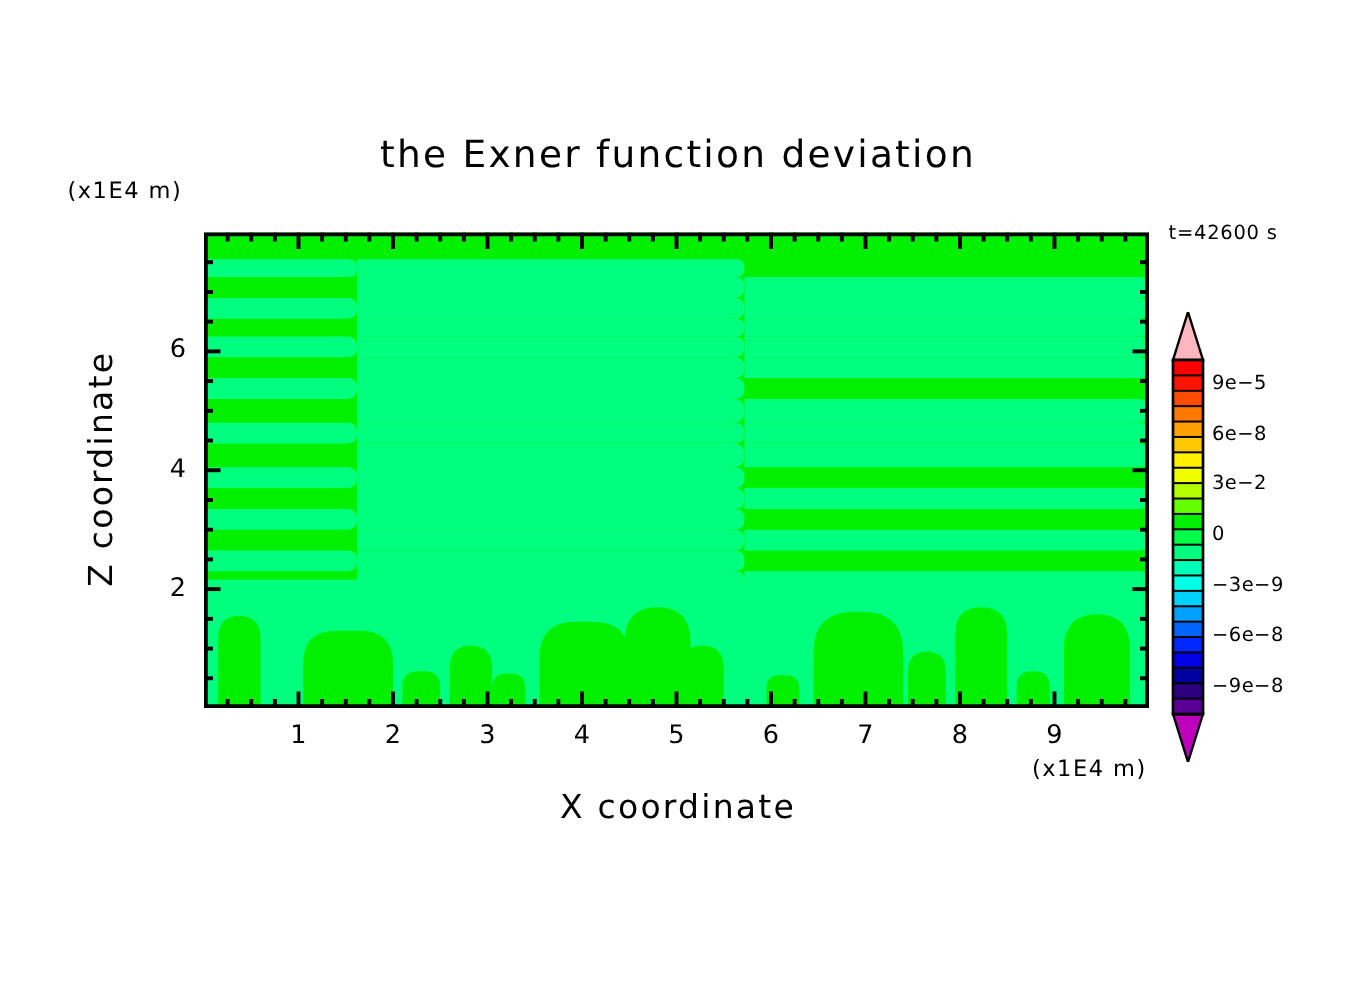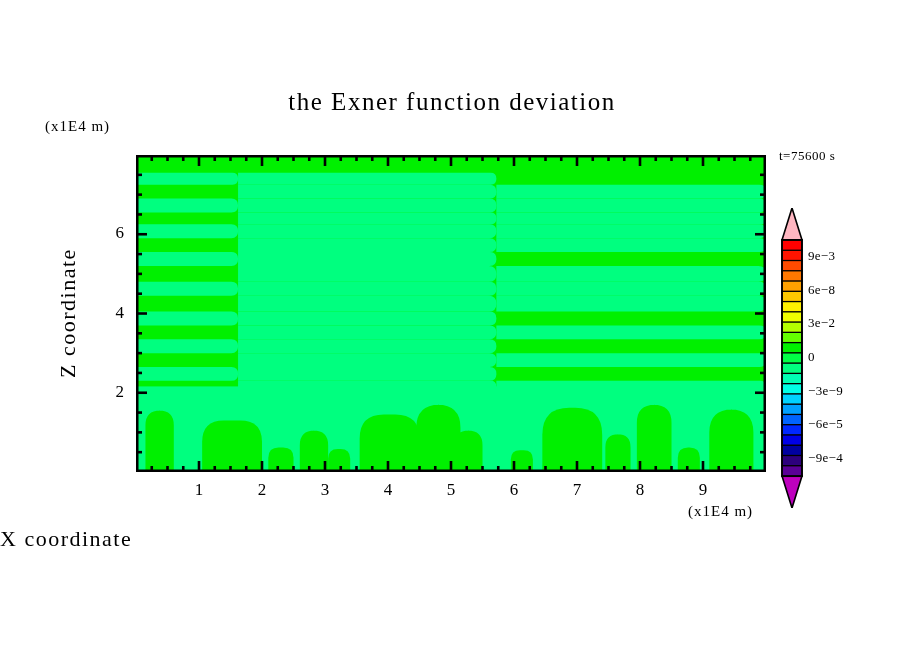--- a/index.html
+++ b/index.html
@@ -1,42 +1,42 @@
 <!DOCTYPE html>
 <html><head>
 <meta charset="utf-8">
 <style>
   html,body{margin:0;padding:0;background:#ffffff;}
   body{width:904px;height:654px;position:relative;overflow:hidden;
        font-family:"DejaVu Sans","Liberation Sans",sans-serif;color:#000;}
-  #root{position:absolute;left:0;top:0;width:880px;height:654px;font-family:Liberation Serif, serif;}
+  #root{position:absolute;left:0;top:0;width:880px;height:654px;}
   .txt{position:absolute;white-space:pre;color:#000;}
   #title{left:0;top:88px;width:904px;text-align:center;font-size:25px;letter-spacing:1.5px;}
   #unit-top{left:45px;top:118px;font-size:15px;letter-spacing:1px;}
   #unit-bottom{left:688px;top:503px;font-size:15px;letter-spacing:1px;}
   #time-label{left:779px;top:148px;font-size:13px;letter-spacing:0.5px;}
-  #xlabel{left:0;top:526px;width:904px;text-align:left;font-size:22px;letter-spacing:1.5px;}
+  #xlabel{left:0;top:526px;width:904px;text-align:center;font-size:22px;letter-spacing:1.5px;}
   #ylabel{left:-22px;top:300px;width:180px;text-align:center;font-size:22px;letter-spacing:1.5px;
           transform:rotate(-90deg);transform-origin:50% 50%;}
   .tick-x{position:absolute;font-size:17px;text-align:center;width:40px;}
   .tick-y{position:absolute;font-size:17px;text-align:right;width:40px;}
   .cb-tick{position:absolute;font-size:13px;white-space:pre;letter-spacing:0.3px;}
   svg{display:block;}
   #plot-svg{position:absolute;left:136px;top:155px;}
   #cbar-svg{position:absolute;left:778px;top:208px;}
 </style>
 </head>
 <body>
 
 <div id="root">
 
   <div class="txt" id="title">the Exner function deviation</div>
   <div class="txt" id="unit-top">(x1E4 m)</div>
   <div class="txt" id="unit-bottom">(x1E4 m)</div>
-  <div class="txt" id="time-label">t=75600 s</div>
+  <div class="txt" id="time-label">t=42600 s</div>
   <div class="txt" id="xlabel">X coordinate</div>
   <div class="txt" id="ylabel">Z coordinate</div>
 
   <svg id="plot-svg" width="630" height="317">
     <defs>
       <clipPath id="plotclip">
           <rect x="0" y="0" width="630" height="317"></rect>
         </clipPath>
     </defs>
     <g id="field-group" clip-path="url(#plotclip)">
@@ -329,22 +329,22 @@
         <rect x="4" y="206.43478260869563" width="20" height="10.660869565217391" fill="#0064FF" stroke="#000" stroke-width="1.3"></rect>
         <rect x="4" y="216.69565217391303" width="20" height="10.660869565217391" fill="#0028FF" stroke="#000" stroke-width="1.3"></rect>
         <rect x="4" y="226.95652173913044" width="20" height="10.660869565217391" fill="#0000E6" stroke="#000" stroke-width="1.3"></rect>
         <rect x="4" y="237.2173913043478" width="20" height="10.660869565217391" fill="#0000A0" stroke="#000" stroke-width="1.3"></rect>
         <rect x="4" y="247.4782608695652" width="20" height="10.660869565217391" fill="#2D007D" stroke="#000" stroke-width="1.3"></rect>
         <rect x="4" y="257.7391304347826" width="20" height="10.660869565217391" fill="#5A0096" stroke="#000" stroke-width="1.3"></rect>
         <rect x="4" y="32" width="20" height="236" fill="none" stroke="#000" stroke-width="1.8"></rect>
       </g>
   </svg>
   <div id="cbartick-group">
-      <div class="txt cb-tick" style="left: 808px; top: 247.857px;">9e−3</div>
+      <div class="txt cb-tick" style="left: 808px; top: 247.857px;">9e−5</div>
       <div class="txt cb-tick" style="left: 808px; top: 281.571px;">6e−8</div>
       <div class="txt cb-tick" style="left: 808px; top: 315.286px;">3e−2</div>
       <div class="txt cb-tick" style="left: 808px; top: 349px;">0</div>
       <div class="txt cb-tick" style="left: 808px; top: 382.714px;">−3e−9</div>
-      <div class="txt cb-tick" style="left: 808px; top: 416.429px;">−6e−5</div>
-      <div class="txt cb-tick" style="left: 808px; top: 450.143px;">−9e−4</div>
+      <div class="txt cb-tick" style="left: 808px; top: 416.429px;">−6e−8</div>
+      <div class="txt cb-tick" style="left: 808px; top: 450.143px;">−9e−8</div>
     </div>
 
 </div>
 
 </body></html>

